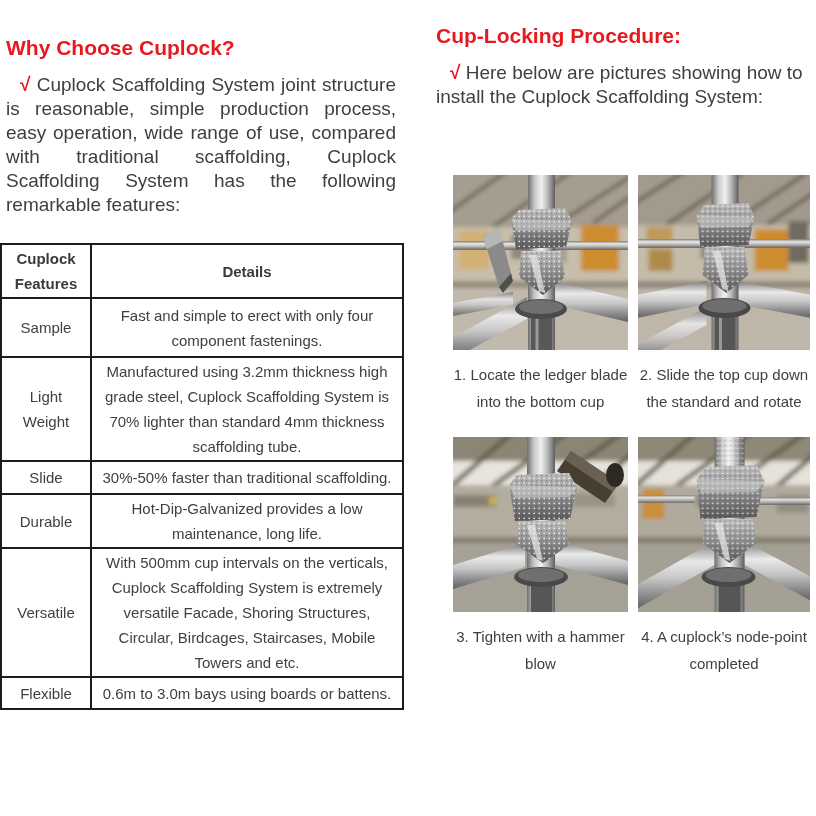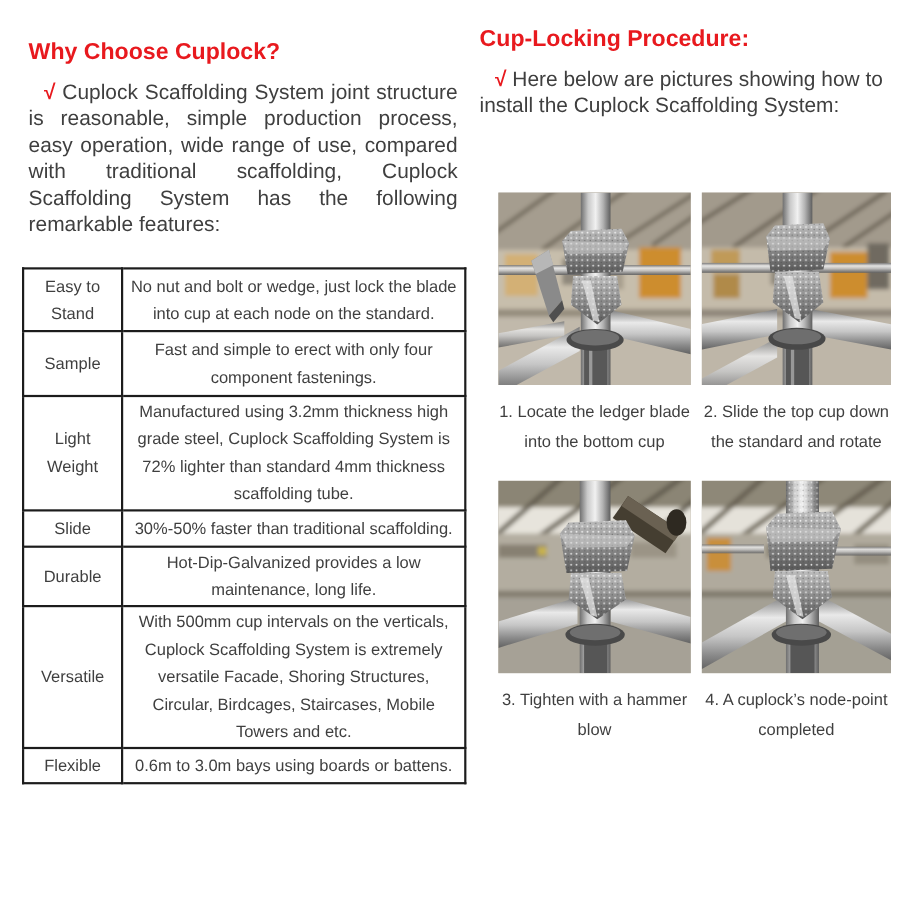--- a/index.html
+++ b/index.html
@@ -5,21 +5,21 @@
   * { box-sizing: border-box; }
   html,body { margin:0; padding:0; background:#ffffff; }
   body {
     width:816px; height:816px;
     font-family:"Liberation Sans","DejaVu Sans",sans-serif;
     color:#3f3f3f;
   }
   .page { position:relative; width:816px; height:816px; overflow:hidden; background:#fff; }
 
   
-  .col-left { position:absolute; left:20px; top:36px; width:442px; }
+  .col-left { position:absolute; left:0; top:36px; width:442px; }
   .section-heading {
     margin:0 0 13px 6px;
     font-size:21px; line-height:24px; font-weight:bold;
     color:#e8191e;
   }
   .intro {
     margin:0 0 0 6px;
     font-size:19px; line-height:24px;
     text-indent:14px;
     color:#3f3f3f;
@@ -103,31 +103,31 @@
   <div class="col-left">
     <h2 class="section-heading">Why Choose Cuplock?</h2>
     <p class="intro"><span class="check">√</span> <span>Cuplock Scaffolding System joint structure is reasonable, simple production process, easy operation, wide range of use, compared with traditional scaffolding, Cuplock Scaffolding System has the following remarkable features:</span></p>
 
     <table class="features-table">
       <colgroup>
           <col class="c1">
           <col class="c2">
         </colgroup>
       <tbody>
-      <tr style="height:57px">
-        <td>Easy to Stand</td>
-        <td>No nut and bolt or wedge, just lock the blade into cup at each node on the standard.</td>
+          <tr style="height:50px">
+        <th>Cuplock Features</th>
+        <th>Details</th>
       </tr>
       <tr style="height:59px">
         <td>Sample</td>
         <td>Fast and simple to erect with only four component fastenings.</td>
       </tr>
       <tr style="height:104px">
         <td>Light Weight</td>
-        <td>Manufactured using 3.2mm thickness high grade steel, Cuplock Scaffolding System is 72% lighter than standard 4mm thickness scaffolding tube.</td>
+        <td>Manufactured using 3.2mm thickness high grade steel, Cuplock Scaffolding System is 70% lighter than standard 4mm thickness scaffolding tube.</td>
       </tr>
       <tr style="height:33px">
         <td>Slide</td>
         <td>30%-50% faster than traditional scaffolding.</td>
       </tr>
       <tr style="height:52px">
         <td>Durable</td>
         <td>Hot-Dip-Galvanized provides a low maintenance, long life.</td>
       </tr>
       <tr style="height:106px">

